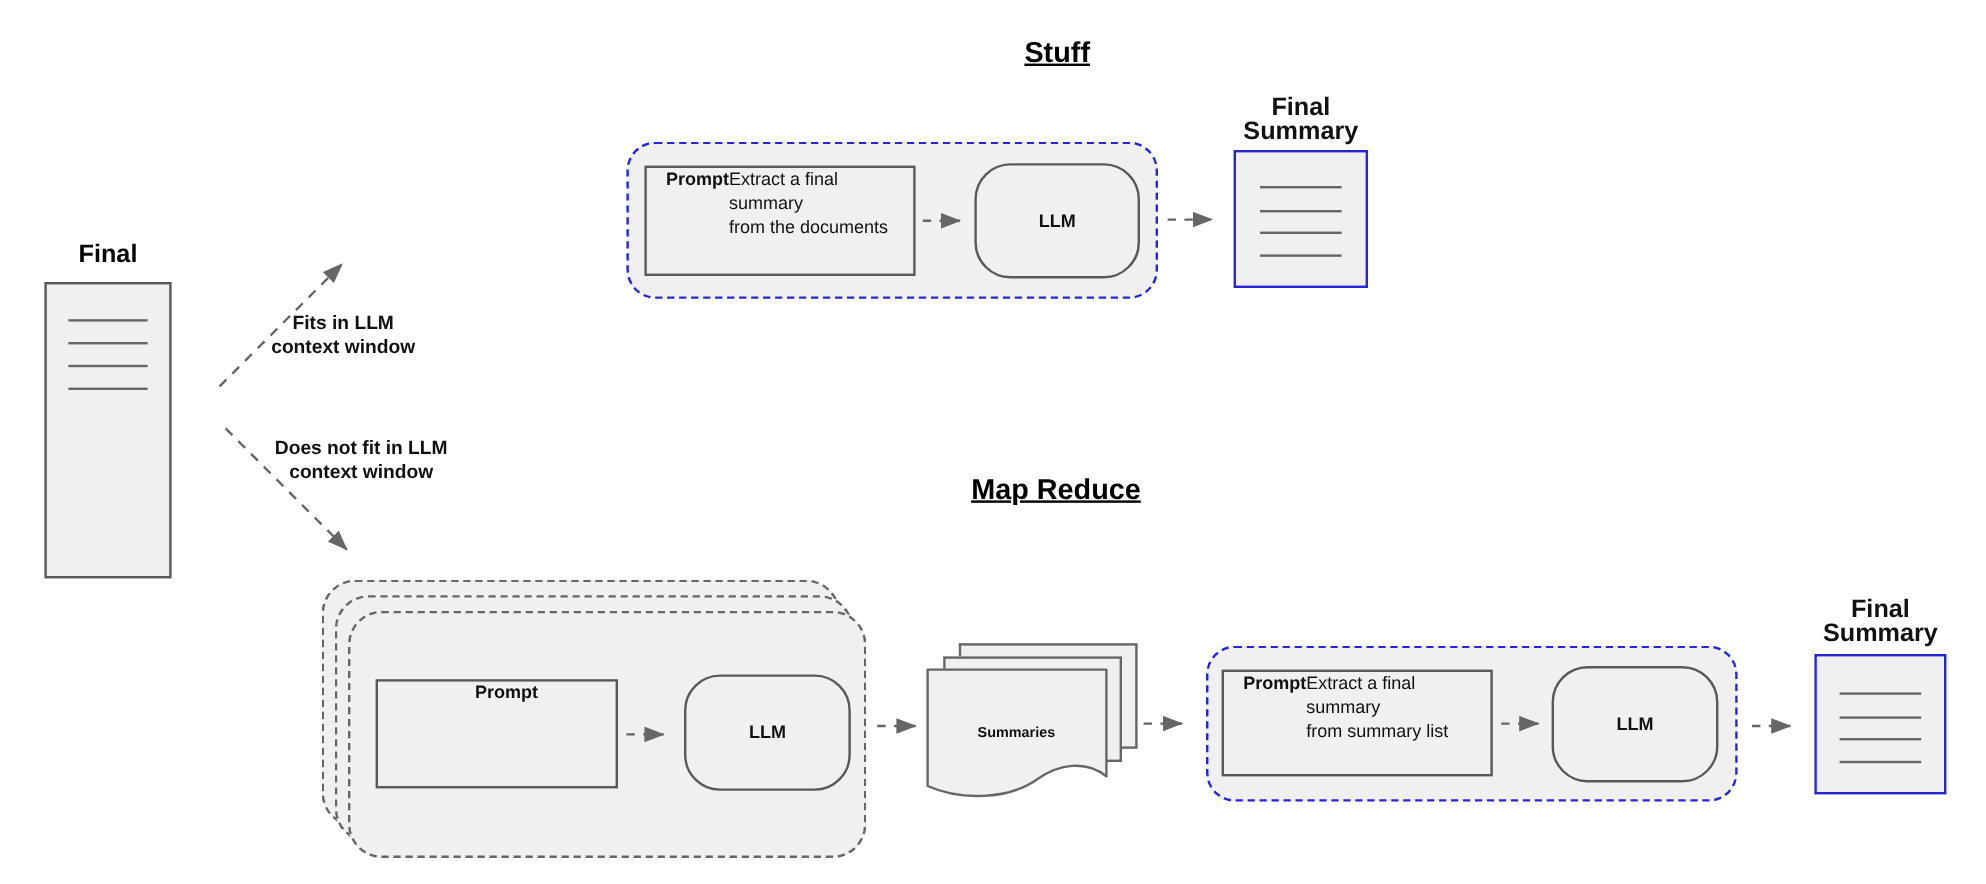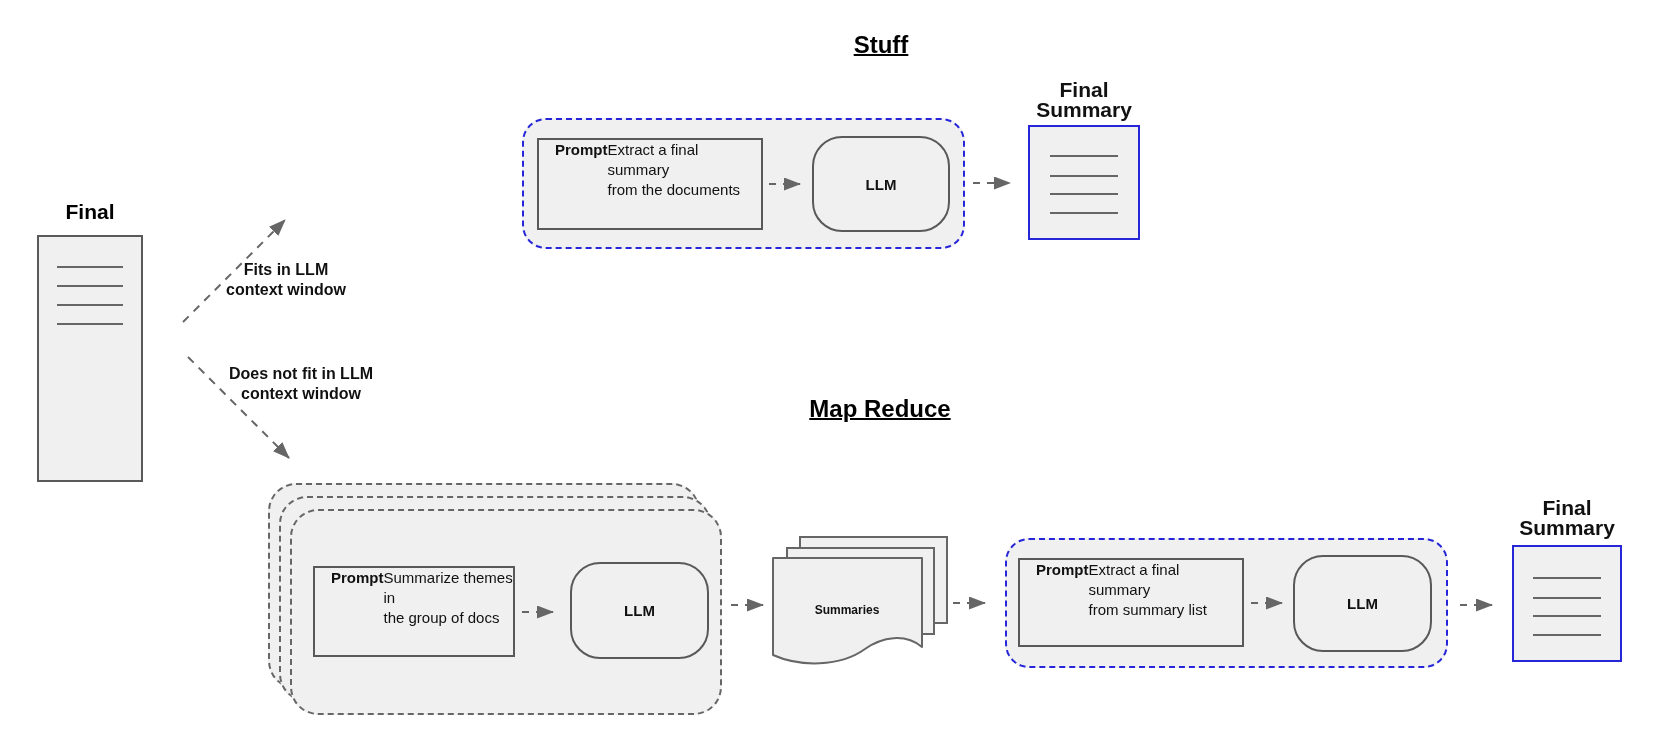--- a/index.html
+++ b/index.html
@@ -78,22 +78,20 @@
   </div>
 
   <div class="abs section-title ctr" style="left:780px; top:383px; width:200px;margin-top:12px;">Map Reduce</div>
 
   <div class="abs gray-dash" style="left:268px; top:483px; width:432px; height:206px; z-index:1;"></div>
   <div class="abs gray-dash" style="left:279px; top:496px; width:432px; height:206px; z-index:1;"></div>
   <div class="abs gray-dash" style="left:290px; top:509px; width:432px; height:206px; z-index:1;"></div>
 
   <div class="abs gray-box prompt-box" style="left:313px; top:566px; width:202px; height:91px;">
     <div class="prompt-title">Prompt</div>
-    <div class="prompt-body pre">Summarize themes in
-the group of docs</div>
   </div>
 
   <div class="abs gray-box llm-box" style="left:570px; top:562px; width:139px; height:97px;">LLM</div>
 
   <div class="page" style="left:799px; top:536px; width:149px; height:88px;"></div>
   <div class="page" style="left:786px; top:547px; width:149px; height:88px;"></div>
   <svg class="shape" style="left:770px; top:555px;" width="158" height="122" viewBox="0 0 158 122">
     <path d="M3,3 L152,3 L152,92 C135,78 112,82 95,94 C70,112 30,112 3,100 Z" fill="#f0f0f0" stroke="#666666" stroke-width="2" stroke-linejoin="round"></path>
   </svg>
   <div class="abs small-label ctr" style="left:787px; top:600px; width:120px; font-size:12px; z-index:4;">Summaries</div>

